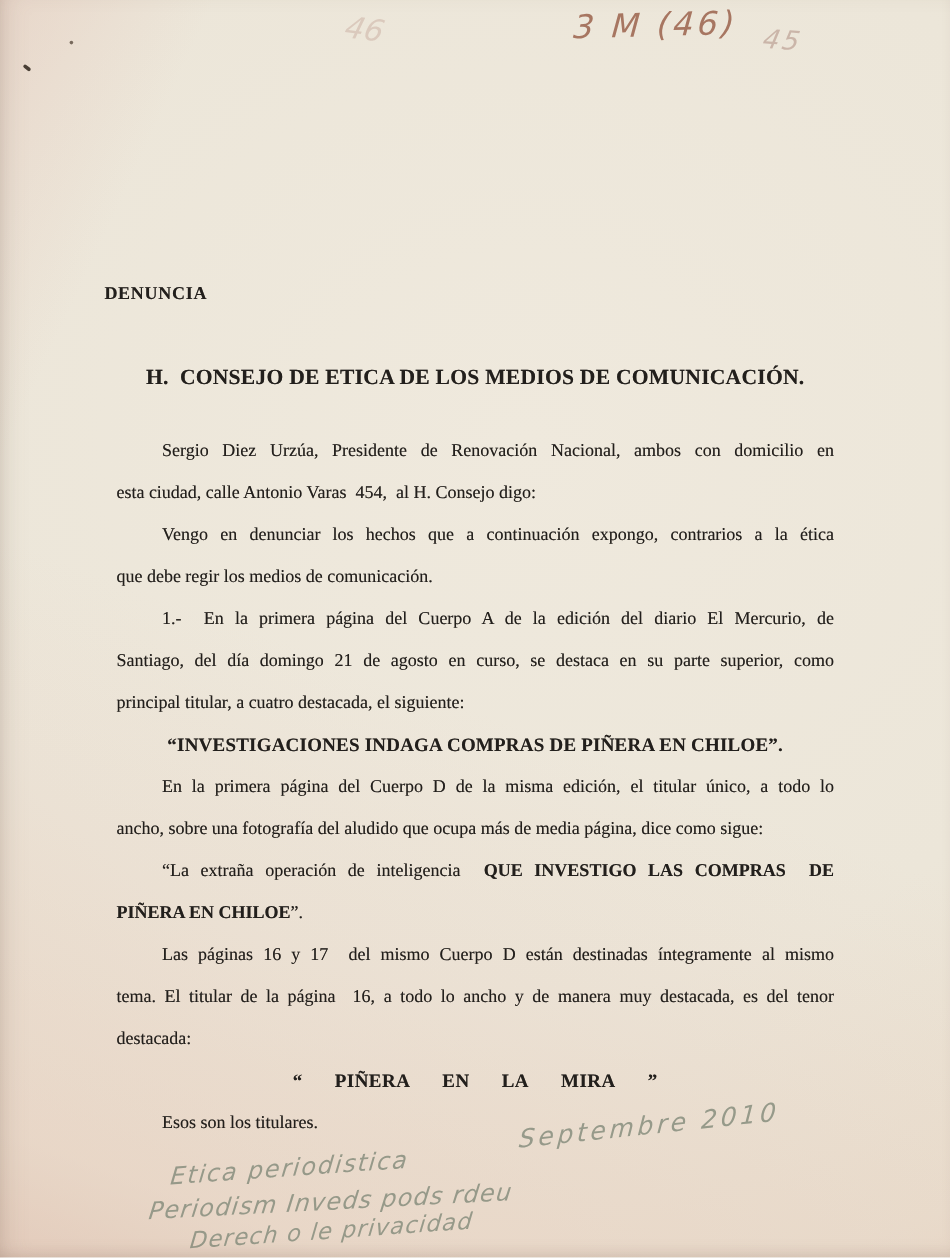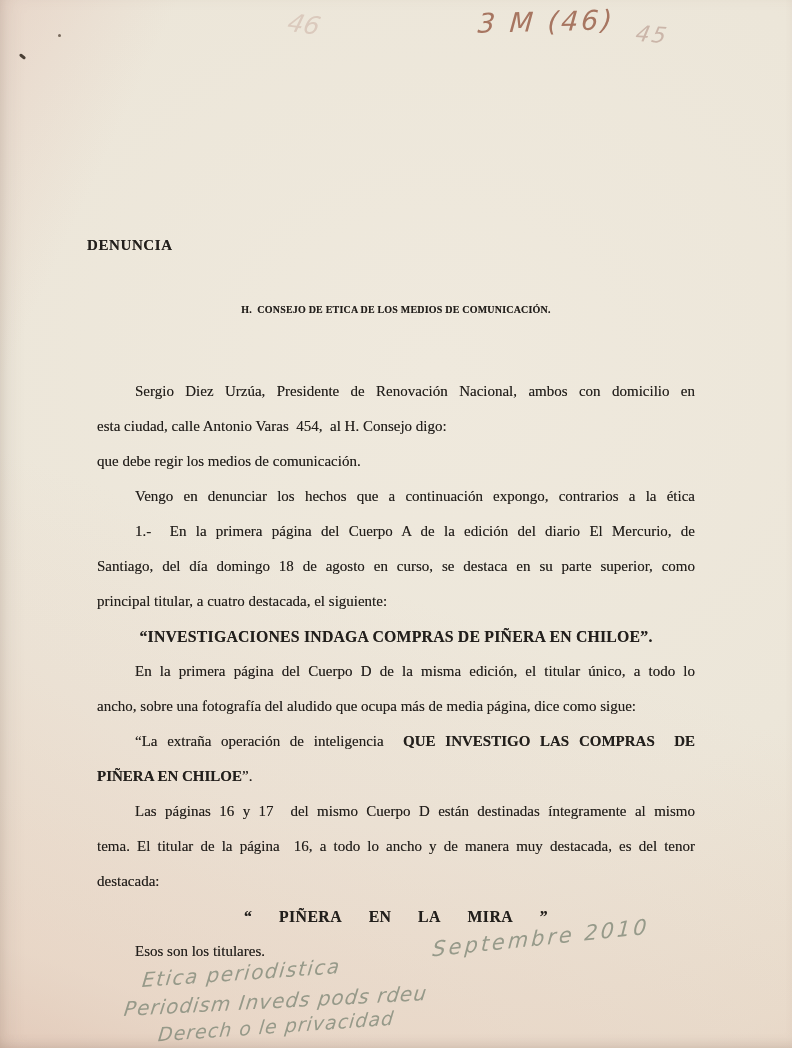--- a/index.html
+++ b/index.html
@@ -11,22 +11,22 @@
       linear-gradient(200deg, rgba(233,216,204,0) 55%, rgba(230,200,185,.38) 92%, rgba(222,188,172,.5) 100%),
       radial-gradient(ellipse 120% 80% at 55% 35%, #efe9dd 0%, #ece6d9 55%, #e9dfcf 85%, #e7d6c6 100%);
   }
   .paper::after{content:"";position:absolute;inset:0;
     box-shadow:inset 14px 0 26px -18px rgba(120,95,80,.35), inset 0 -8px 14px -8px rgba(140,110,95,.30);}
   
   .typed{color:#221f1c;text-shadow:0 0 .5px rgba(35,28,22,.55);}
   .doc-heading{position:absolute;left:87px;top:237px;font-weight:bold;font-size:15px;
     letter-spacing:.6px;}
   .doc-title{position:absolute;left:97px;top:304px;width:598px;text-align:center;
-    font-weight:bold;font-size:10px;letter-spacing:.2px;}
-  .doc-col{position:absolute;left:97px;top:374px;width:598px;
+    font-weight:bold;font-size:18px;letter-spacing:.2px;}
+  .doc-col{position:absolute;left:97px;top:359px;width:598px;
     font-size:15px;line-height:35px;}
   .line{height:35px;text-align:justify;white-space:normal;}
   .line.j{text-align-last:justify;}
   .line.center{text-align:center;text-align-last:center;}
   .indent{text-indent:38px;}
   .b{font-weight:bold;}
   .hl1{font-size:15.8px;letter-spacing:.2px;}
   .hl2{font-size:15.8px;word-spacing:9px;letter-spacing:.4px;}
   
   .hand{position:absolute;font-family:"DejaVu Sans", sans-serif;font-style:italic;
@@ -65,25 +65,25 @@
   <div class="hand hw-45">45</div>
 
   <div class="typed doc-heading">DENUNCIA</div>
 
   <div class="typed doc-title">H.&nbsp; CONSEJO DE ETICA DE LOS MEDIOS DE COMUNICACIÓN.</div>
 
   <div class="typed doc-col">
     <div class="line j indent">Sergio Diez Urzúa, Presidente de Renovación Nacional, ambos con domicilio en</div>
     <div class="line">esta ciudad, calle Antonio Varas&nbsp; 454,&nbsp; al H. Consejo digo:</div>
 
+    <div class="line j indent">Vengo en denunciar los hechos que a continuación expongo, contrarios a la ética</div>
     <div class="line">que debe regir los medios de comunicación.</div>
-    <div class="line j indent">Vengo en denunciar los hechos que a continuación expongo, contrarios a la ética</div>
 
     <div class="line j indent">1.-&nbsp; En la primera página del Cuerpo A de la edición del diario El Mercurio, de</div>
-    <div class="line j">Santiago, del día domingo 18 de agosto en curso, se destaca en su parte superior, como</div>
+    <div class="line j">Santiago, del día domingo 21 de agosto en curso, se destaca en su parte superior, como</div>
     <div class="line">principal titular, a cuatro destacada, el siguiente:</div>
 
     <div class="line center b hl1">“INVESTIGACIONES INDAGA COMPRAS DE PIÑERA EN CHILOE”.</div>
 
     <div class="line j indent">En la primera página del Cuerpo D de la misma edición, el titular único, a todo lo</div>
     <div class="line">ancho, sobre una fotografía del aludido que ocupa más de media página, dice como sigue:</div>
 
     <div class="line j indent">
       <span>“La extraña operación de inteligencia&nbsp; </span><span class="b">QUE INVESTIGO LAS COMPRAS&nbsp; DE</span>
     </div>

